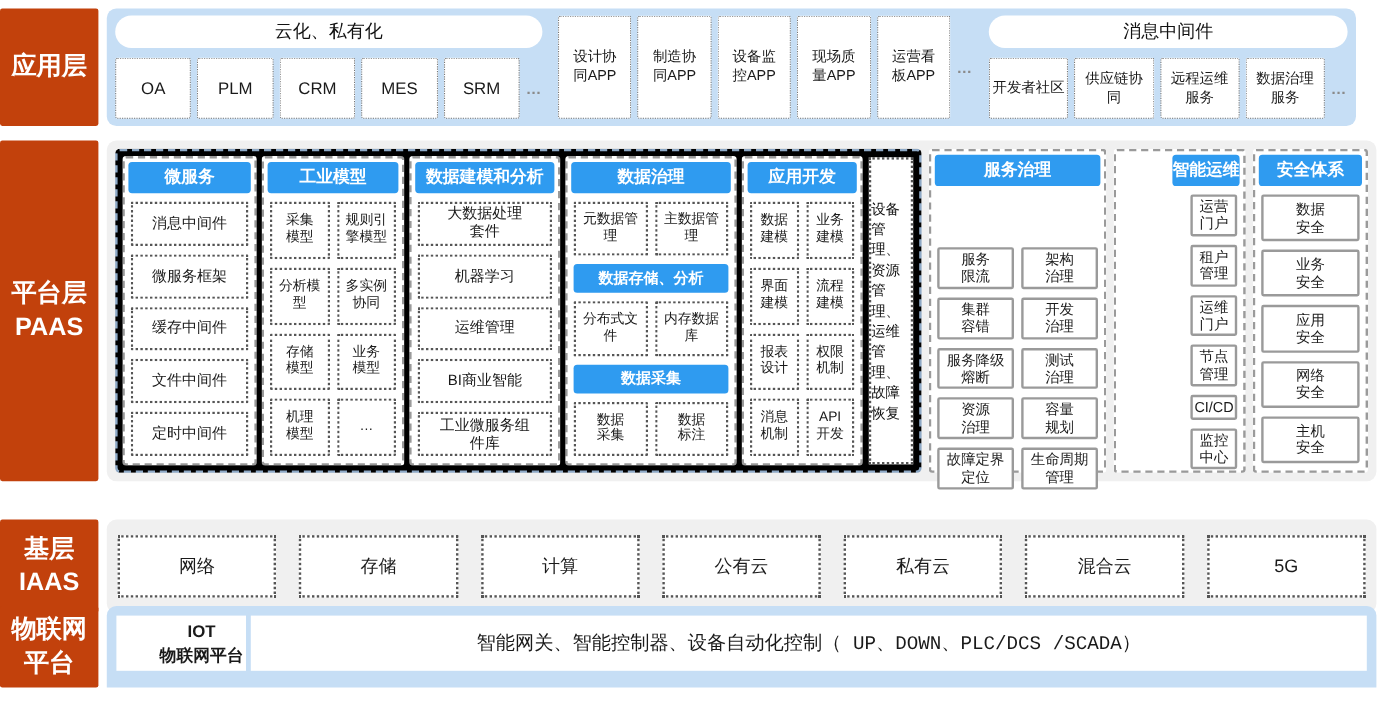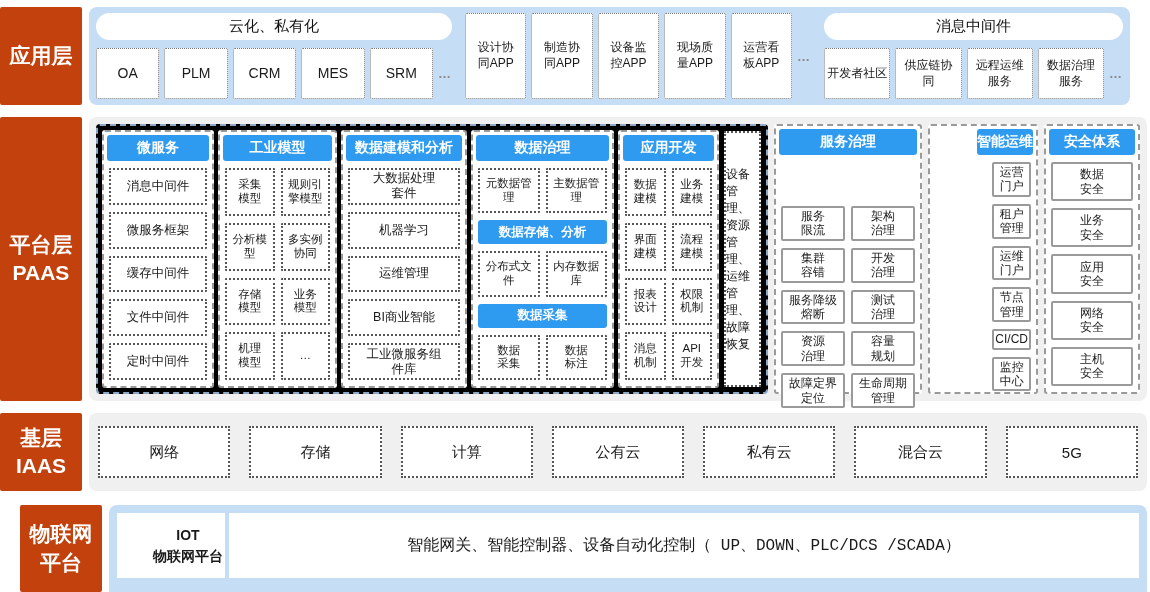--- a/index.html
+++ b/index.html
@@ -56,28 +56,28 @@
     font-size:12.5px; display:flex; align-items:center; justify-content:center;
   }
   .pair { flex:1; display:grid; grid-template-columns:1fr 1fr; gap:6px; }
   .pair .box { font-size:11.5px; }
   .solid .box { border:2px solid #9a9a9a; border-radius:2px; font-size:12px; }
   .banner {
     flex:0 0 37px; background:#fff; border:2px dotted #555; display:flex; align-items:center;
     justify-content:center; font-size:12px; color:#111; margin:1px;
   }
   
-  .row-iaas { top:413px; height:78px; }
+  .row-iaas { top:433px; height:78px; }
   .iaas-container { flex:1; margin-right:3px; background:#f0f0f0; border-radius:8px; padding:13px 9px; display:flex; gap:19px; }
   .iaas-item {
     flex:1; background:#fff; border:2px dotted #555; display:flex; align-items:center;
     justify-content:center; font-size:15px;
   }
   
-  .row-iot { top:505px; height:87px;margin-left:20px; }
+  .row-iot { top:505px; height:68px; }
   .iot-container { flex:1; margin-right:3px; background:#c6def5; border-radius:8px 8px 0 0; padding:8px 8px 14px 8px; display:flex; gap:4px; }
   .iot-badge {
     flex:0 0 108px; background:#fff; display:flex; flex-direction:column; align-items:center;
     justify-content:center; font-weight:bold; font-size:14px; line-height:1.45; text-align:center; white-space:pre-line;padding-left:34px;
   }
   .iot-content {
     flex:1; background:#fff; display:flex; align-items:center; justify-content:center;
     font-size:16px; text-align:center;font-family:Liberation Mono, monospace;
   }
 </style>

